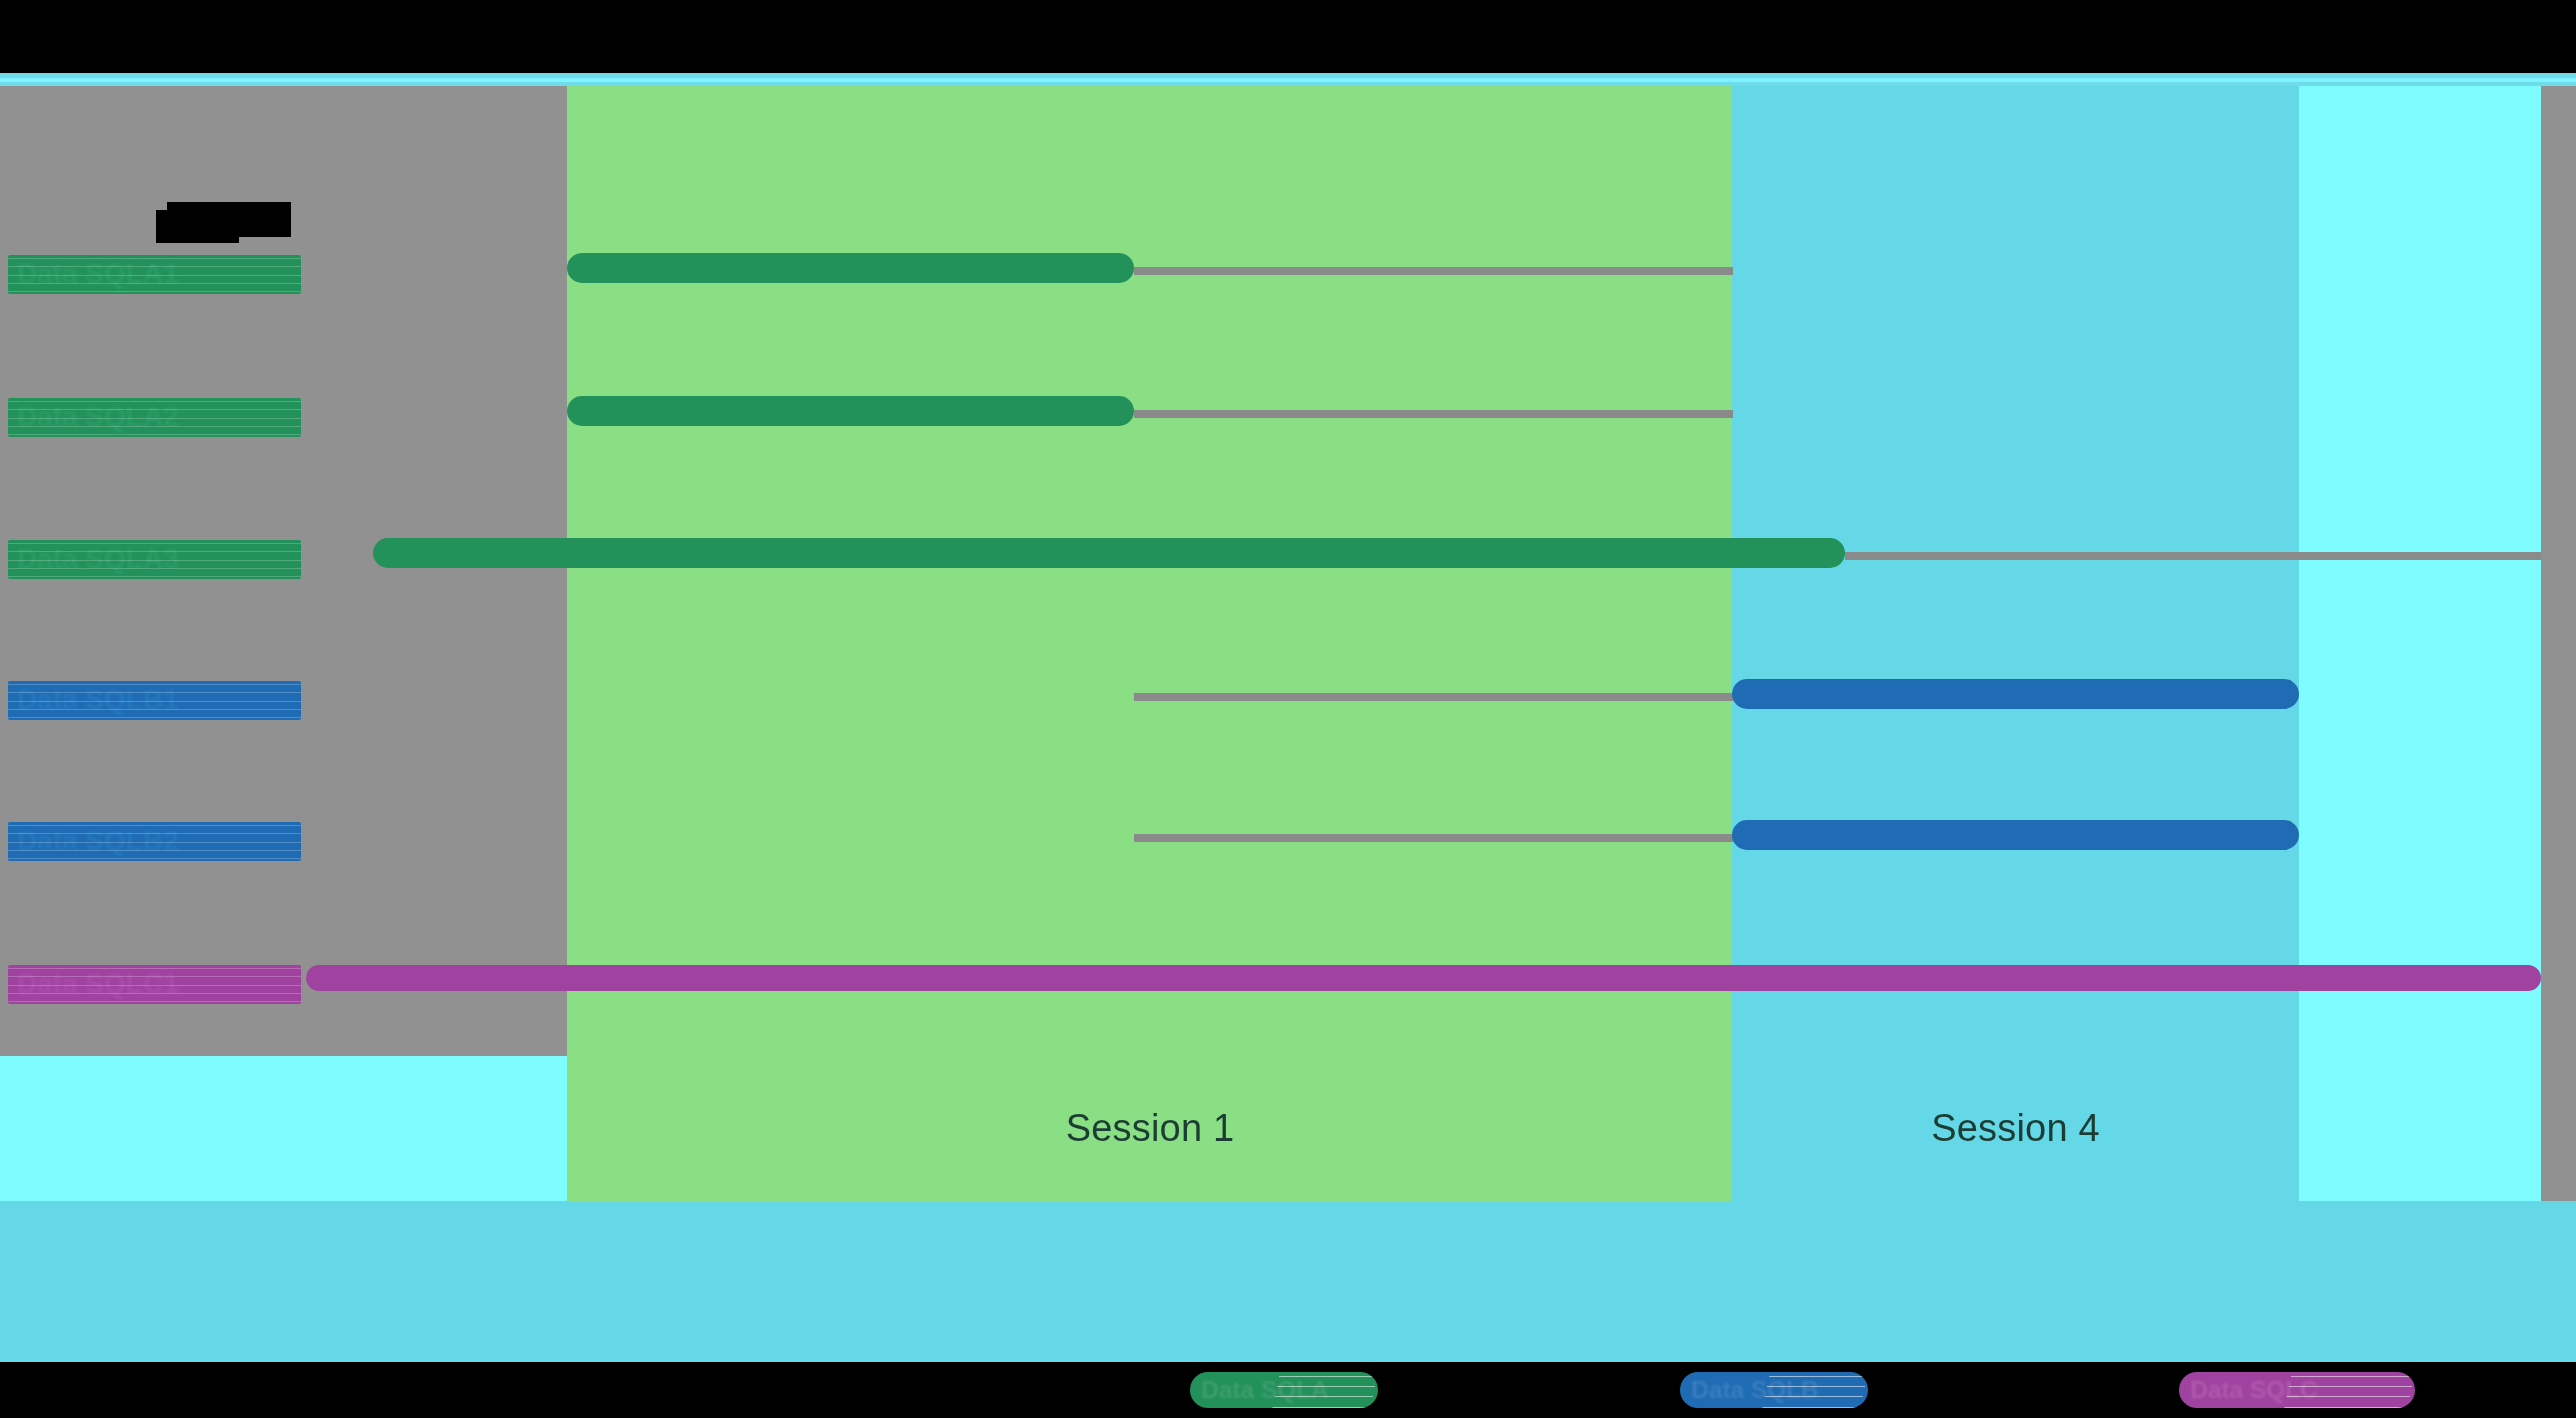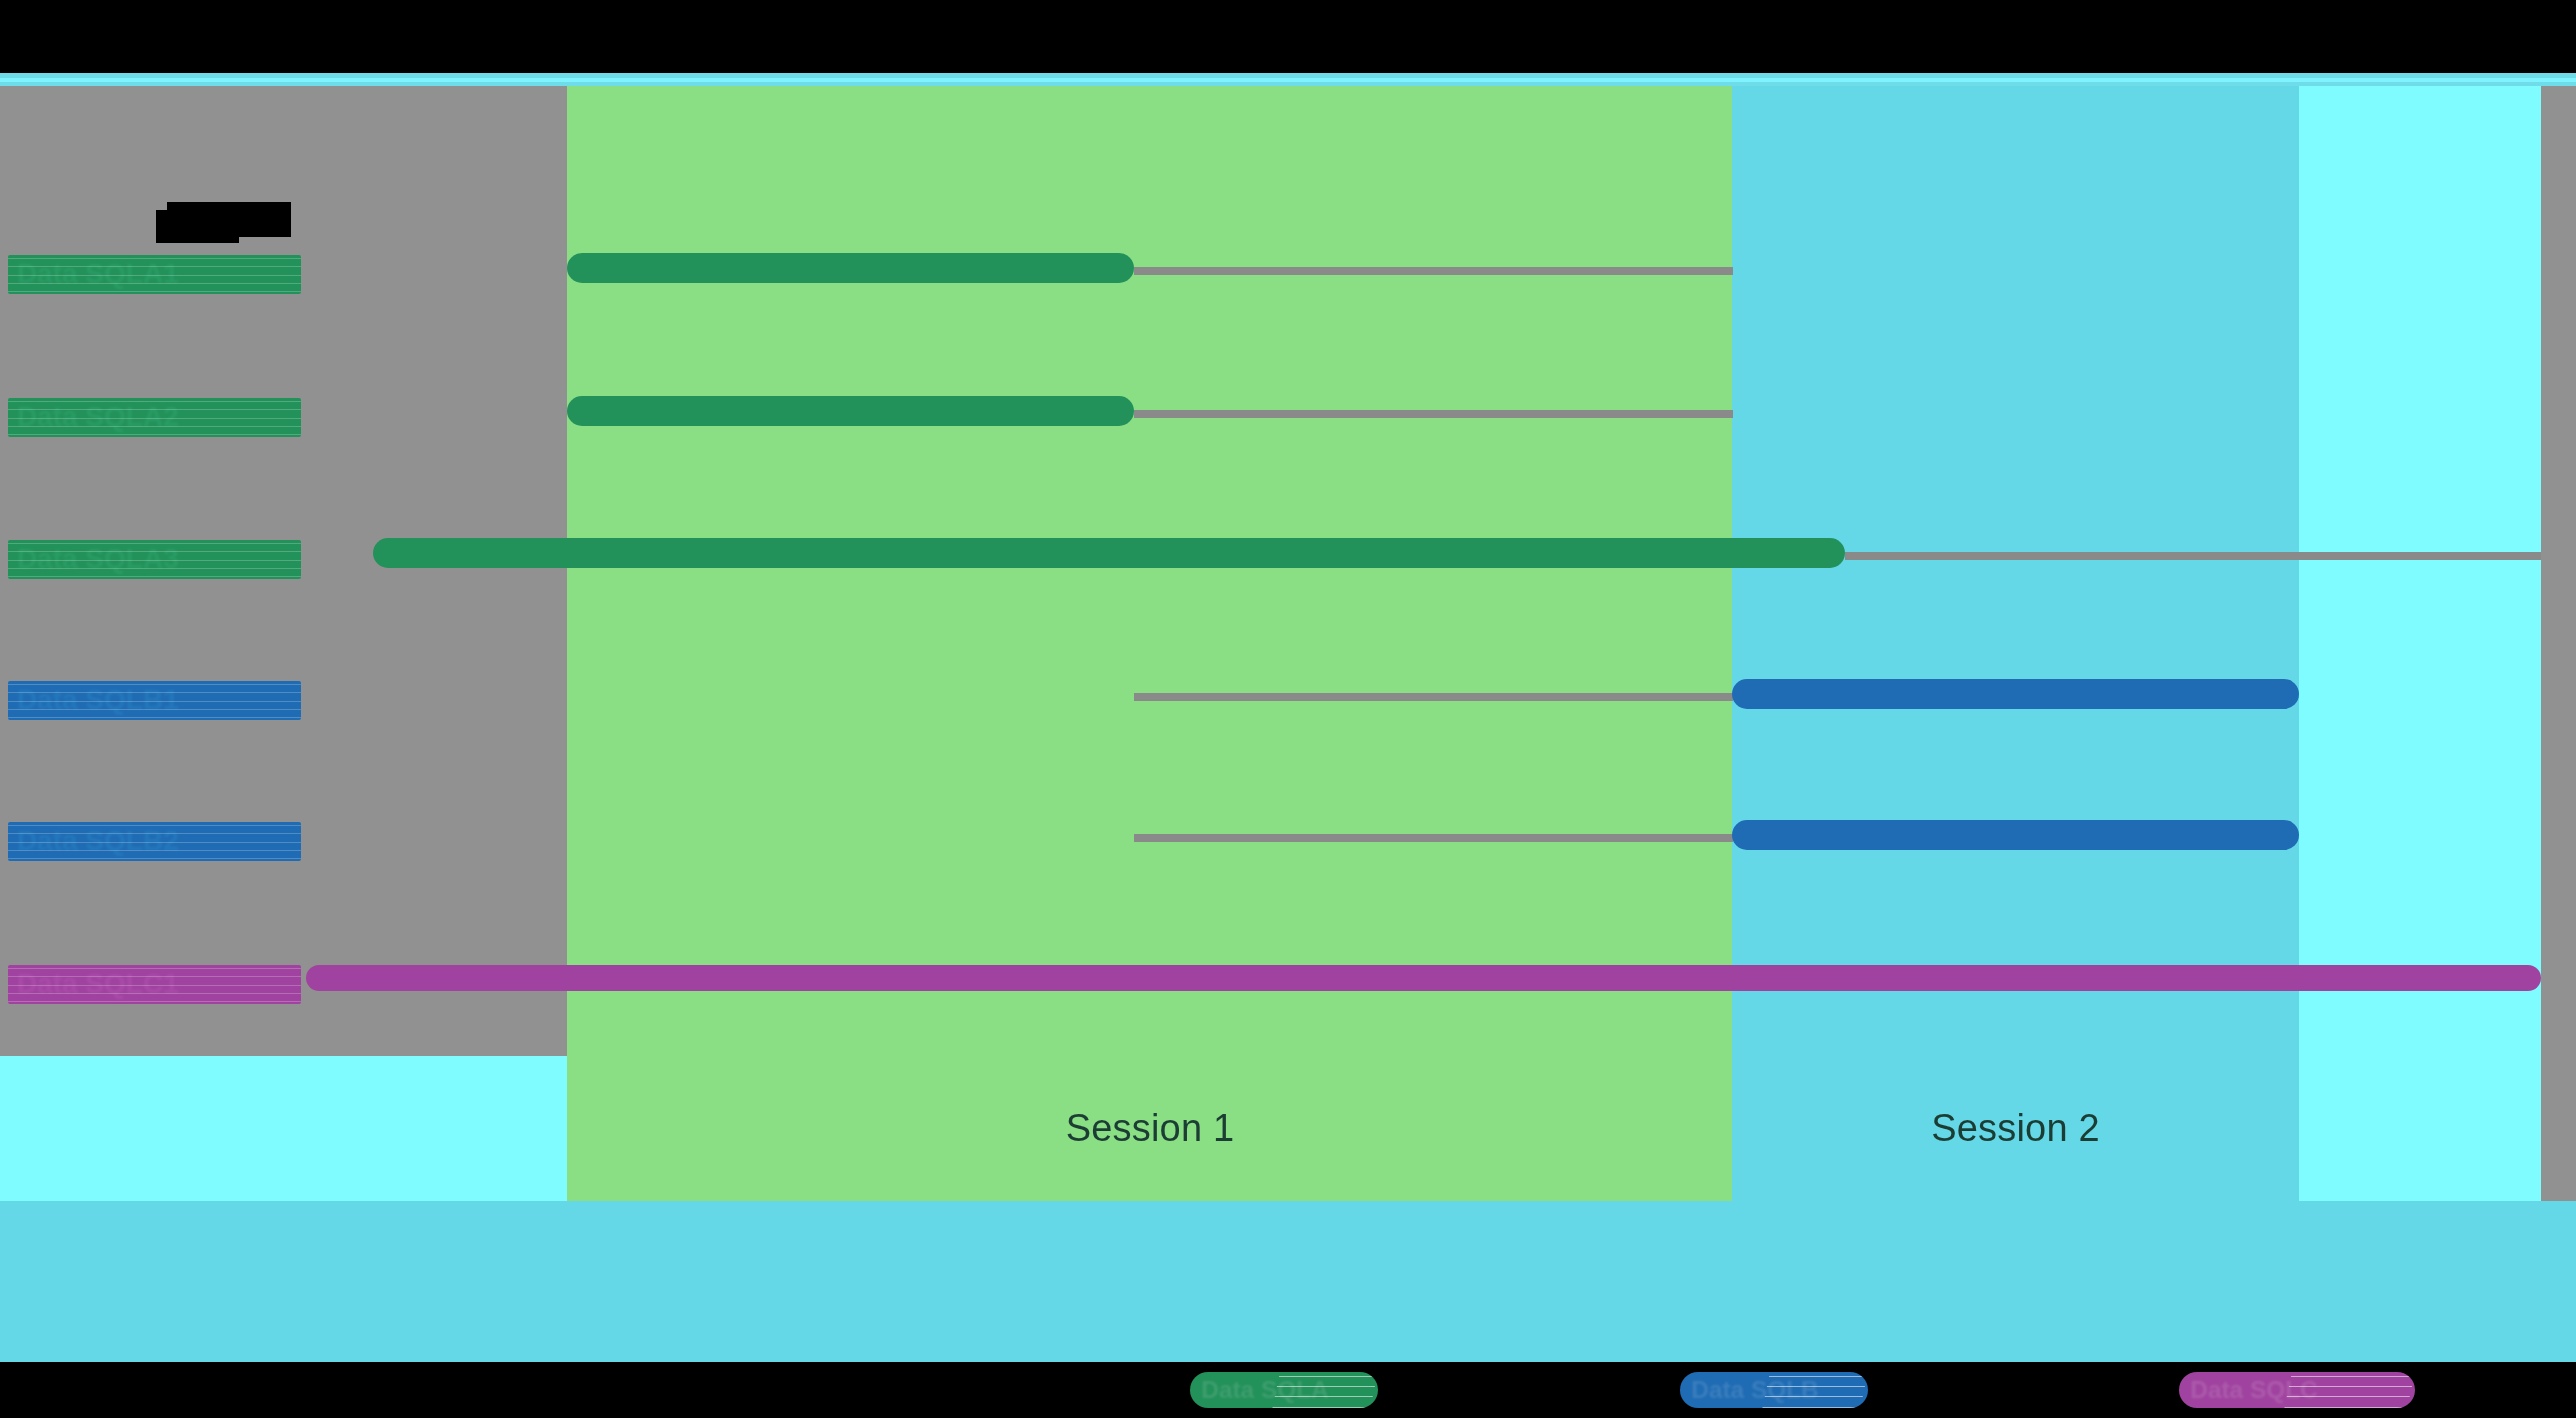--- a/index.html
+++ b/index.html
@@ -163,21 +163,21 @@
   <div class="band band-white-1"></div>
 
   <div class="plot" id="plot">
     <div class="session-col s1"></div>
     <div class="session-col s2"></div>
     <div class="session-col s3"></div>
 
     <div class="plot-bottom-cyan"></div>
 
     <div class="session-caption c1">Session 1</div>
-    <div class="session-caption c2">Session 2</div>
+    <div class="session-caption c2">Session 4</div>
 
     <div class="title-redact"></div>
 
     <div id="rows-host">
         <div class="row" style="top: 165px; height: 56px;">
           <div class="row-label" style="top: 3.8px; background: rgb(35, 145, 90);">
             <span class="lbl-text">Data SQLA1</span>
             <span class="scan"></span>
           </div>
           <div class="row-baseline" style="left: 1134px; width: 599px; top: 16px;"></div>

